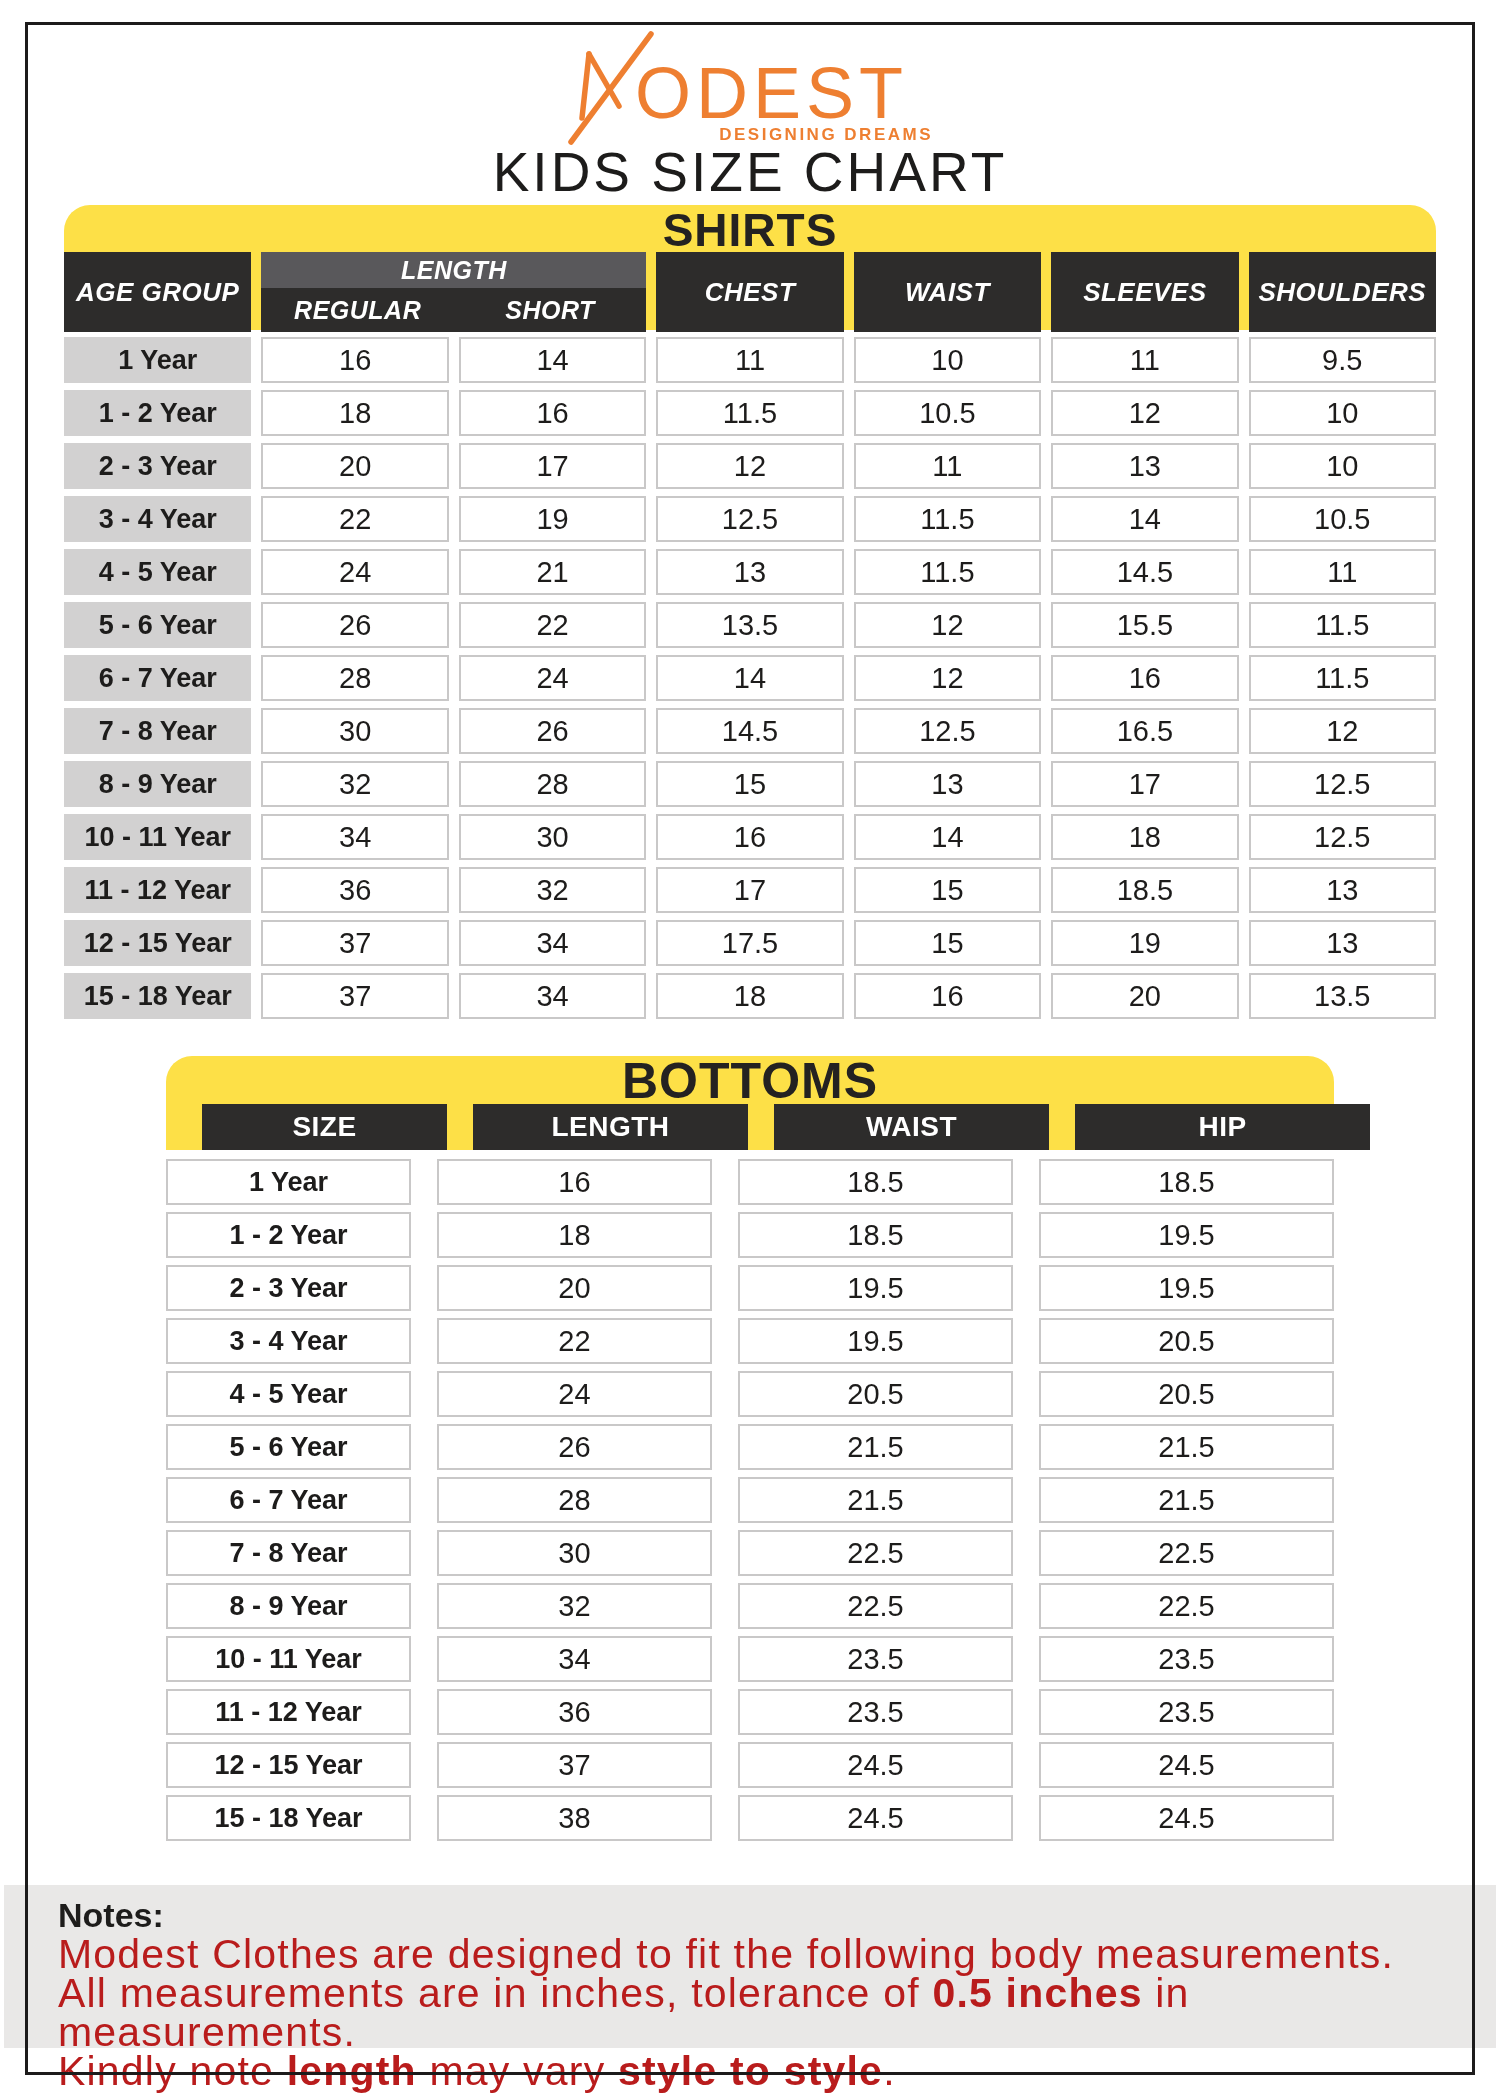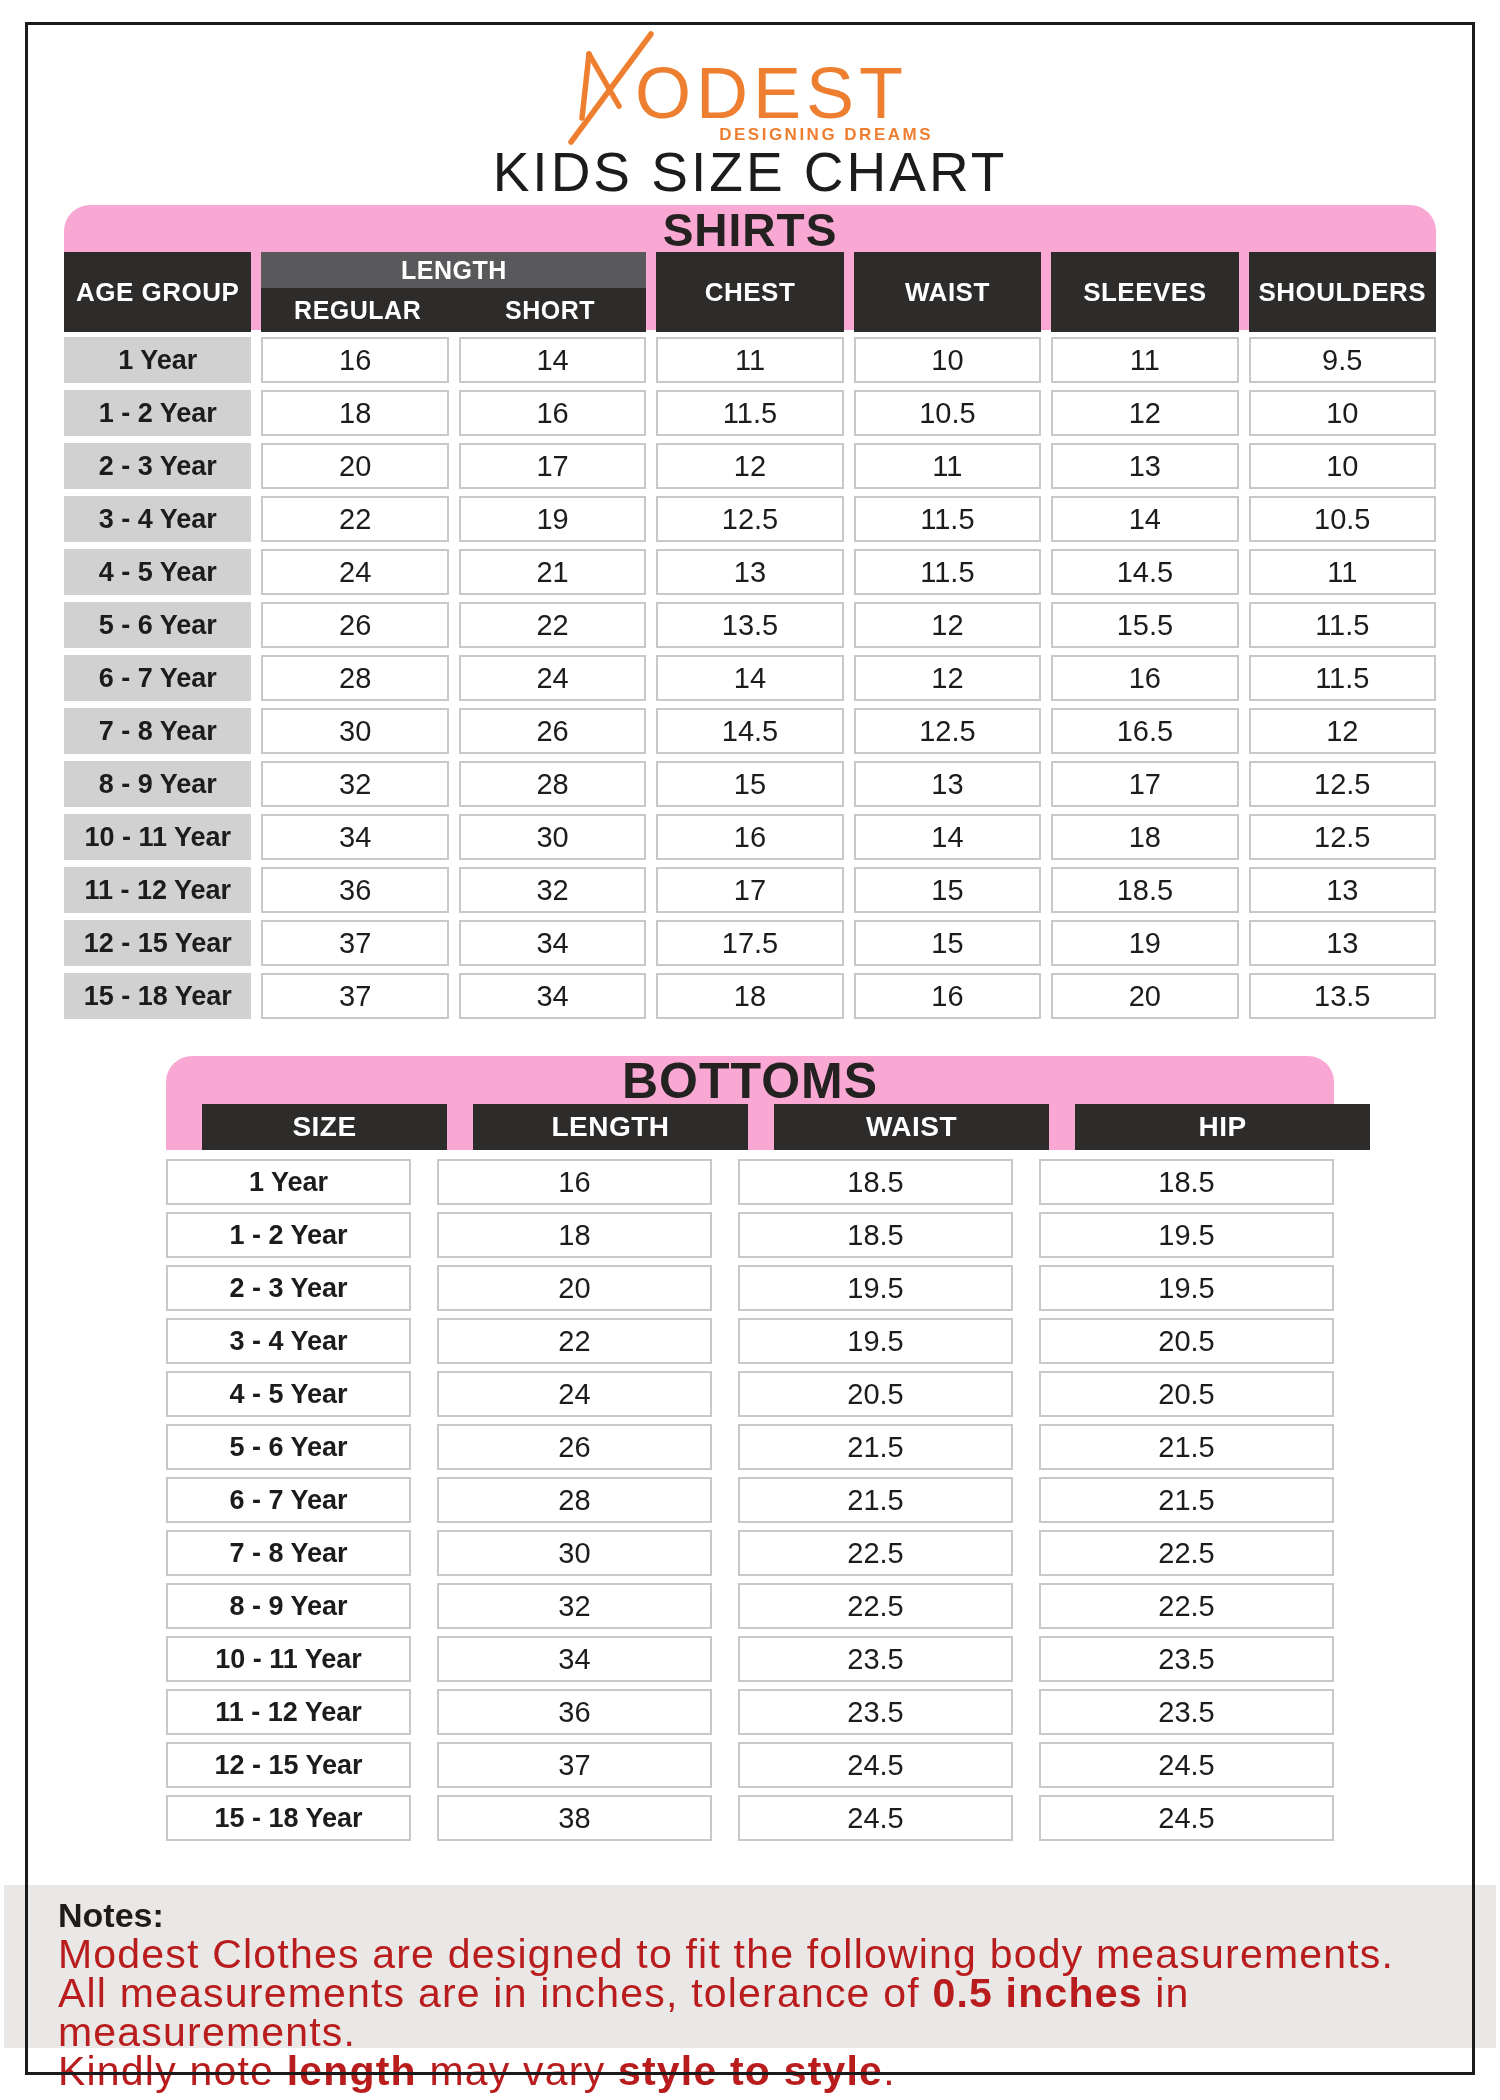--- a/index.html
+++ b/index.html
@@ -13,38 +13,38 @@
     border:3px solid #1c1b1b;z-index:9;pointer-events:none;
   }
   
   .logo{position:absolute;top:30px;left:0;right:0;display:flex;justify-content:center;z-index:2;}
   
   .title{
     position:absolute;top:140px;left:0;width:100%;text-align:center;
     font-size:55px;letter-spacing:3px;color:#1d1c1b;z-index:2;font-weight:normal;
   }
   
-  .banner{background:#f9a8d4;border-radius:26px 26px 0 0;}
+  .banner{background:#fde047;border-radius:26px 26px 0 0;}
   .banner-title{
     text-align:center;font-weight:bold;color:#242221;letter-spacing:1px;
   }
   .h-cell{
     background:#2d2c2b;color:#ffffff;font-weight:bold;
     display:flex;align-items:center;justify-content:center;letter-spacing:.5px;
   }
   .cell{
     background:#ffffff;border:2px solid #c9c8c8;
     display:flex;align-items:center;justify-content:center;
     font-size:29px;color:#1d1c1b;box-sizing:border-box;
   }
   
   .shirts{position:absolute;top:205px;left:64px;width:1372px;z-index:2;}
   .shirts .banner-title{font-size:46px;height:47px;line-height:50px;}
   .s-grid{display:grid;grid-template-columns:repeat(7,1fr);column-gap:10px;}
-  .s-head{height:78px;}
+  .s-head{height:78px;font-style:italic;}
   .s-head .h-cell{font-size:26px;height:80px;}
   .h-length-wrap{grid-column:2/4;display:flex;flex-direction:column;height:80px;}
   .h-length-top{
     background:#59585b;color:#fff;font-weight:bold;font-size:25px;height:36px;
     display:flex;align-items:center;justify-content:center;letter-spacing:.5px;
   }
   .h-length-bottom{background:#2d2c2b;height:44px;display:flex;}
   .h-length-bottom span{
     flex:1;color:#fff;font-weight:bold;font-size:25px;
     display:flex;align-items:center;justify-content:center;letter-spacing:.5px;

